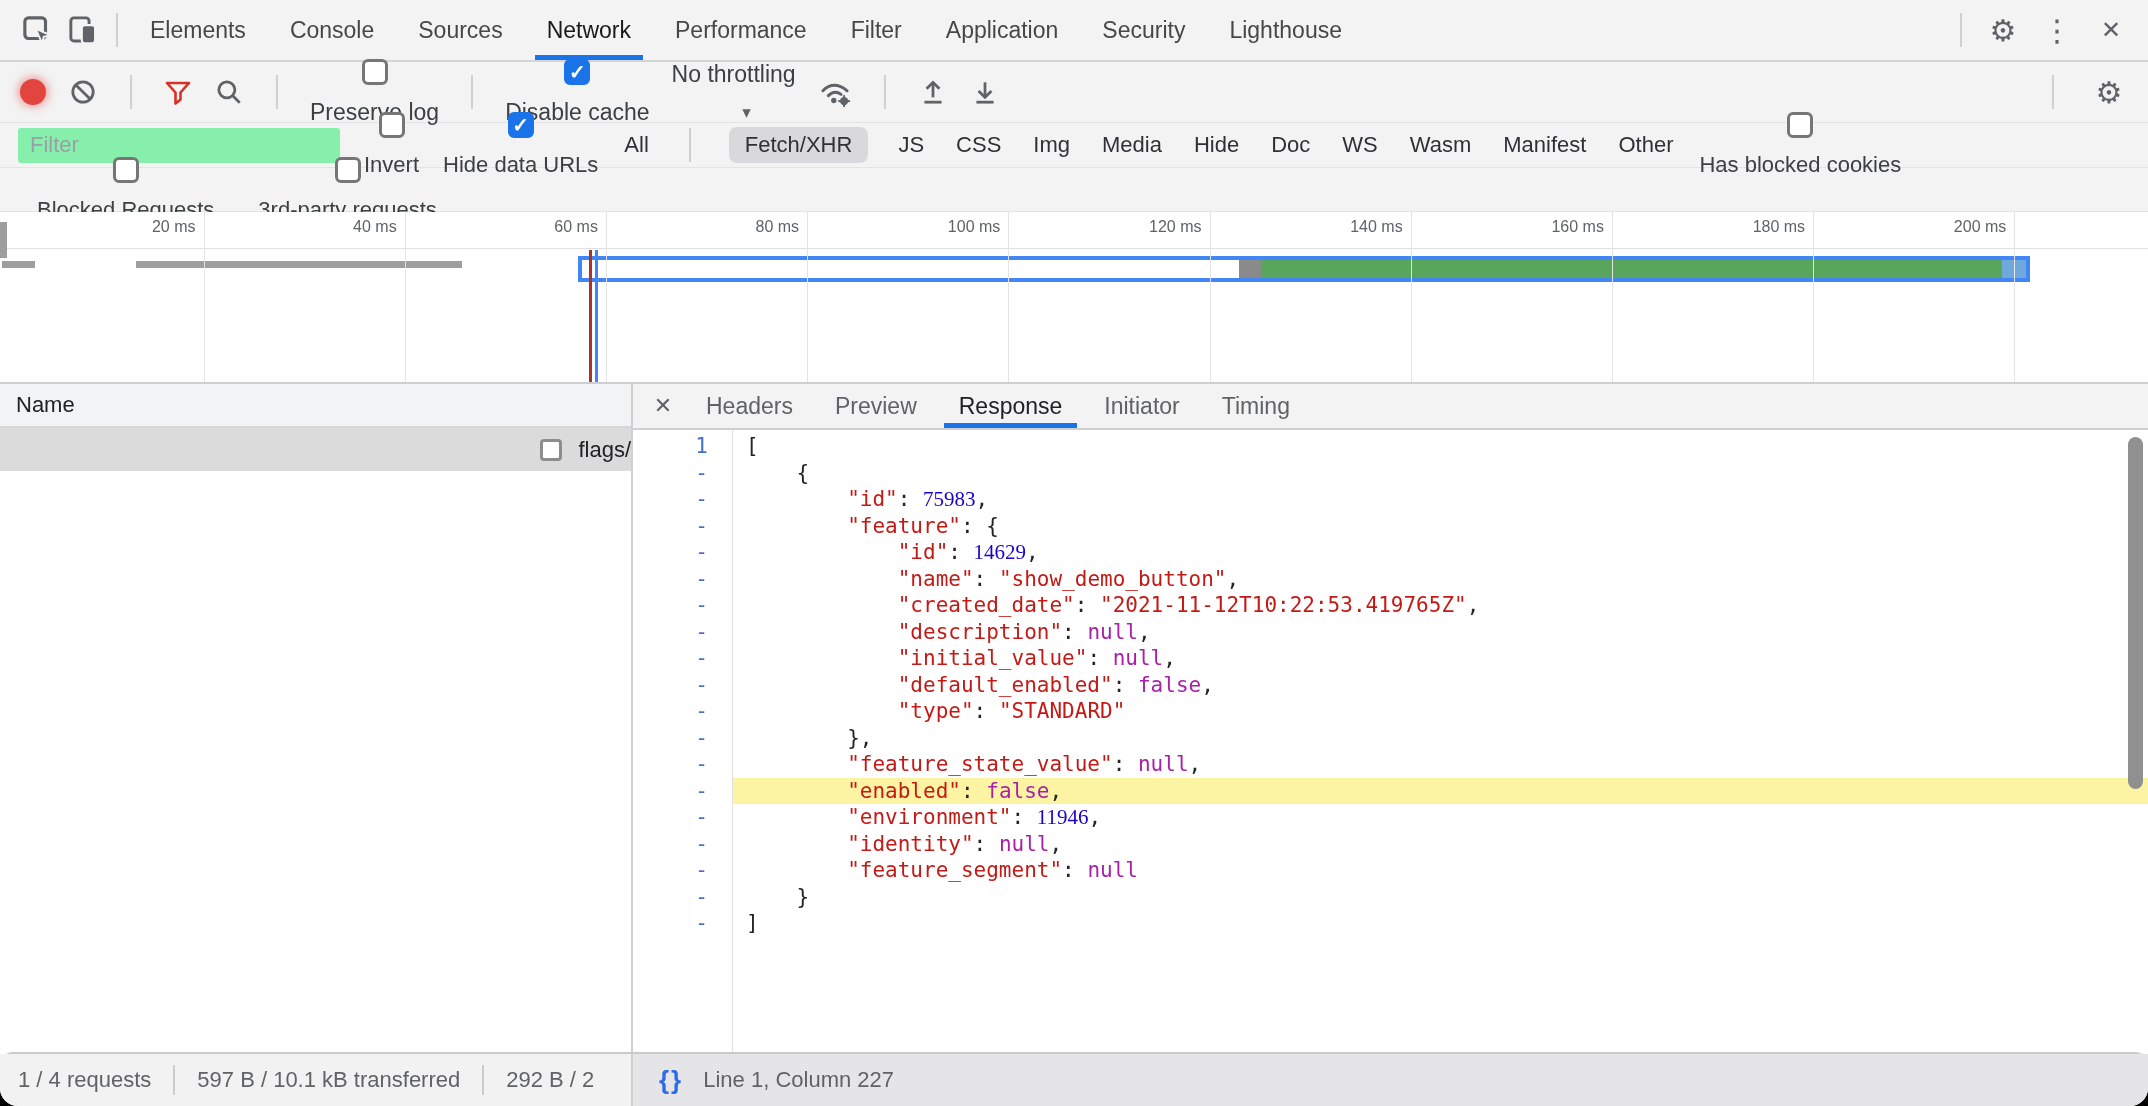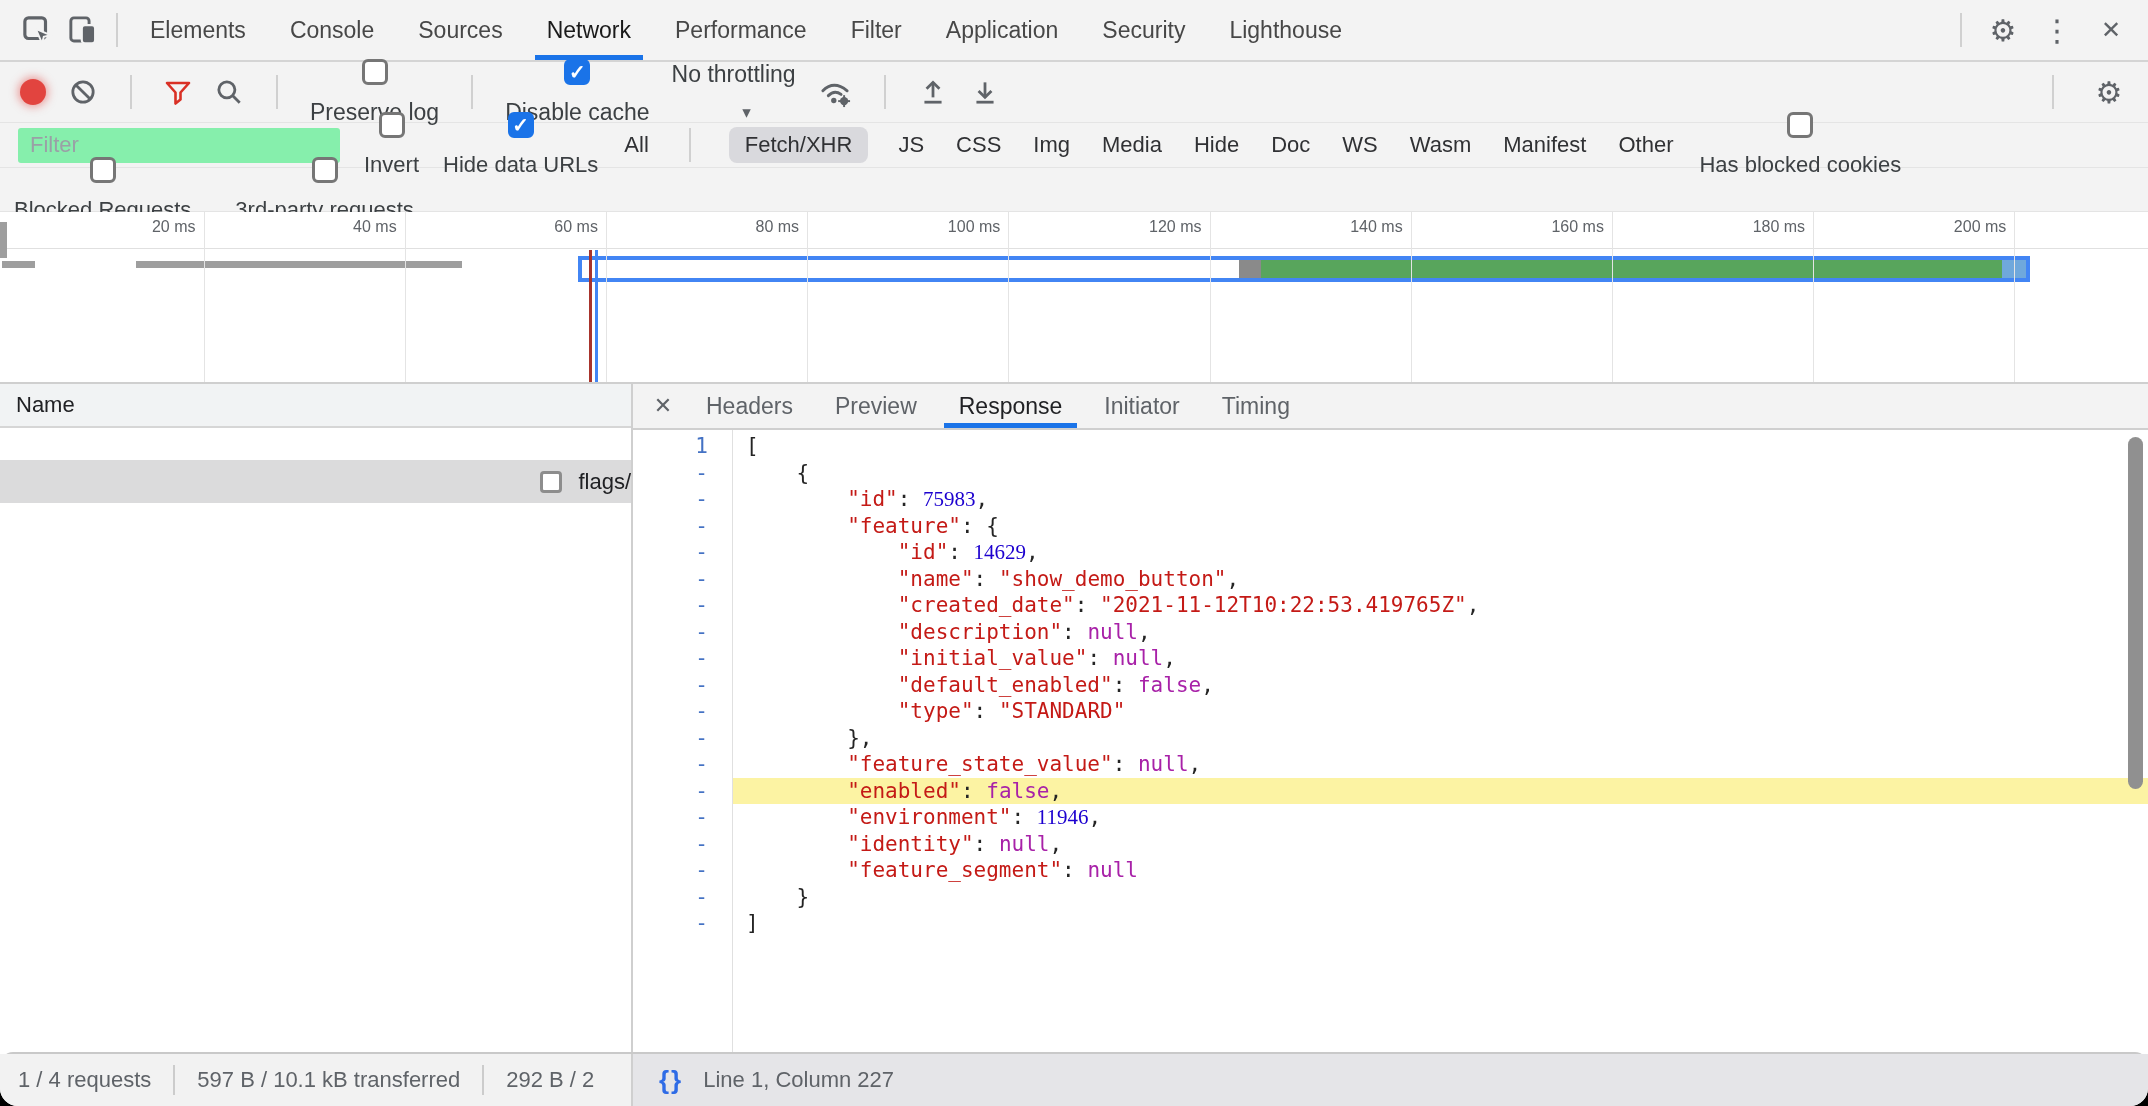--- a/index.html
+++ b/index.html
@@ -43,38 +43,38 @@
   .filter-input { width:322px; height:35px; border:none; border-radius:3px; background:#86efac;
                   font-size:22px; padding:0 12px; color:#202124; outline:none;
                   font-family:"Liberation Sans",sans-serif; }
   .filter-input::placeholder { color:#9aa0a6; }
   .types { display:flex; align-items:center; gap:28px; }
   .type { color:#303134; padding:5px 2px; }
   .type.pill { background:#d9d9dd; border-radius:8px; padding:5px 16px; }
 
   
   .optionsrow { height:44px; background:#f3f3f3; border-bottom:1px solid #e4e4e4;
-                display:flex; align-items:center; padding-left:14px; gap:44px; font-size:22px; }
+                display:flex; align-items:center; padding-left:37px; gap:44px; font-size:22px; }
 
   
   .overview { position:relative; height:172px; background:#fff; border-bottom:2px solid #cfcfcf; }
   .gridline { position:absolute; top:0; bottom:0; width:1px; background:#e4e4e4; }
   .ruler-hline { position:absolute; left:0; right:0; top:36px; height:1px; background:#e0e0e0; }
   .ticklabel { position:absolute; top:6px; width:150px; text-align:right; font-size:16px; color:#5f6368; }
   .ov-graybar { position:absolute; top:49px; height:7px; background:#9e9e9e; }
   .ov-leftmark { position:absolute; left:0; top:10px; width:7px; height:36px; background:#9e9e9e; }
   .ov-band { position:absolute; top:44px; height:26px; left:578px; width:1452px;
              border:4px solid var(--wblue,#4285f4); background:#fff; display:flex; }
   .seg { height:100%; }
   .marker { position:absolute; top:38px; bottom:0; width:3px; }
 
   
   .content { display:flex; height:668px; }
   .leftpane { width:633px; flex:none; border-right:2px solid #cfcfcf; display:flex; flex-direction:column;
-              background:#fff; overflow:hidden;gap:32px; }
+              background:#fff; overflow:hidden; }
   .namehdr { height:44px; background:#f1f3f4; border-bottom:2px solid #d6d6d6; display:flex;
              align-items:center; padding-left:16px; font-size:22px; color:#202124; }
   .reqrow { height:43px; background:#dbdbdc; display:flex; align-items:center; padding-left:14px;
             gap:16px; font-size:22px; color:#202124;justify-content:flex-end; }
   .cb.smallcb { width:22px; height:22px; border:3px solid #8d8d8d; border-radius:4px; }
 
   .rightpane { flex:1; display:flex; flex-direction:column; min-width:0; }
   .dtabs { height:46px; background:#f3f3f3; border-bottom:2px solid #cfcfcf; display:flex;
            align-items:center; padding-left:8px; }
   .dclose { width:44px; height:44px; display:flex; align-items:center; justify-content:center;

